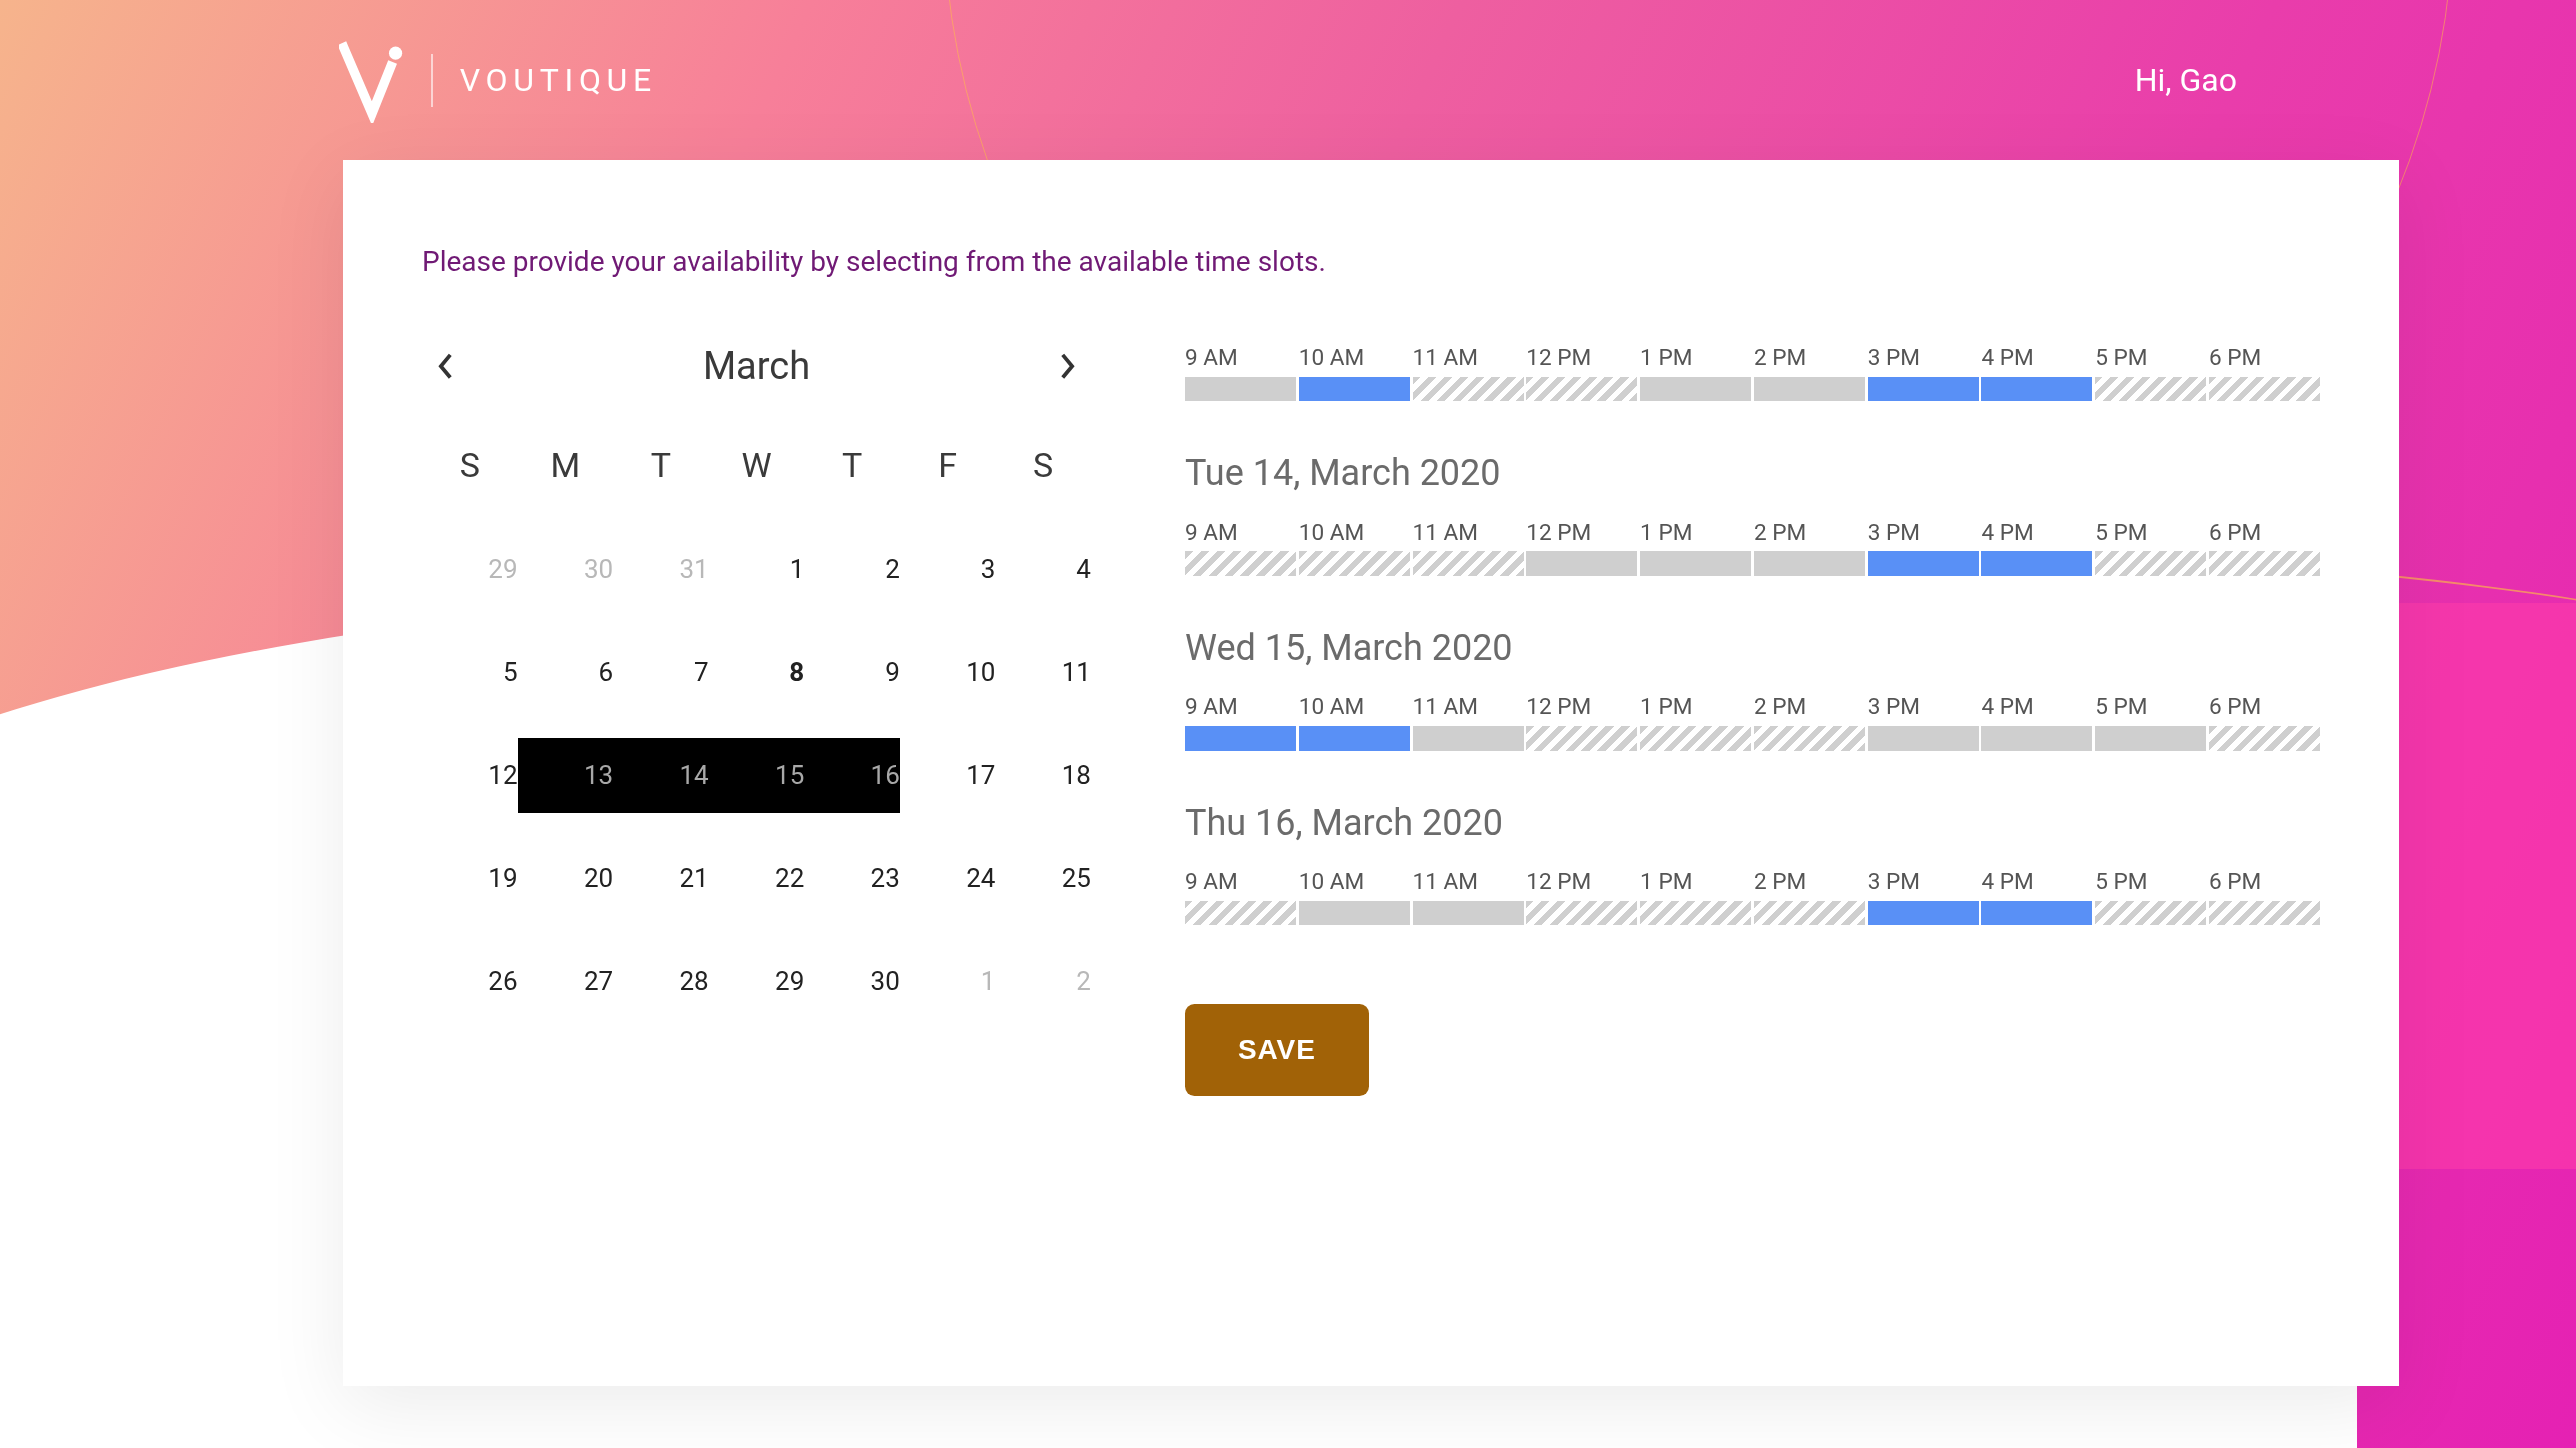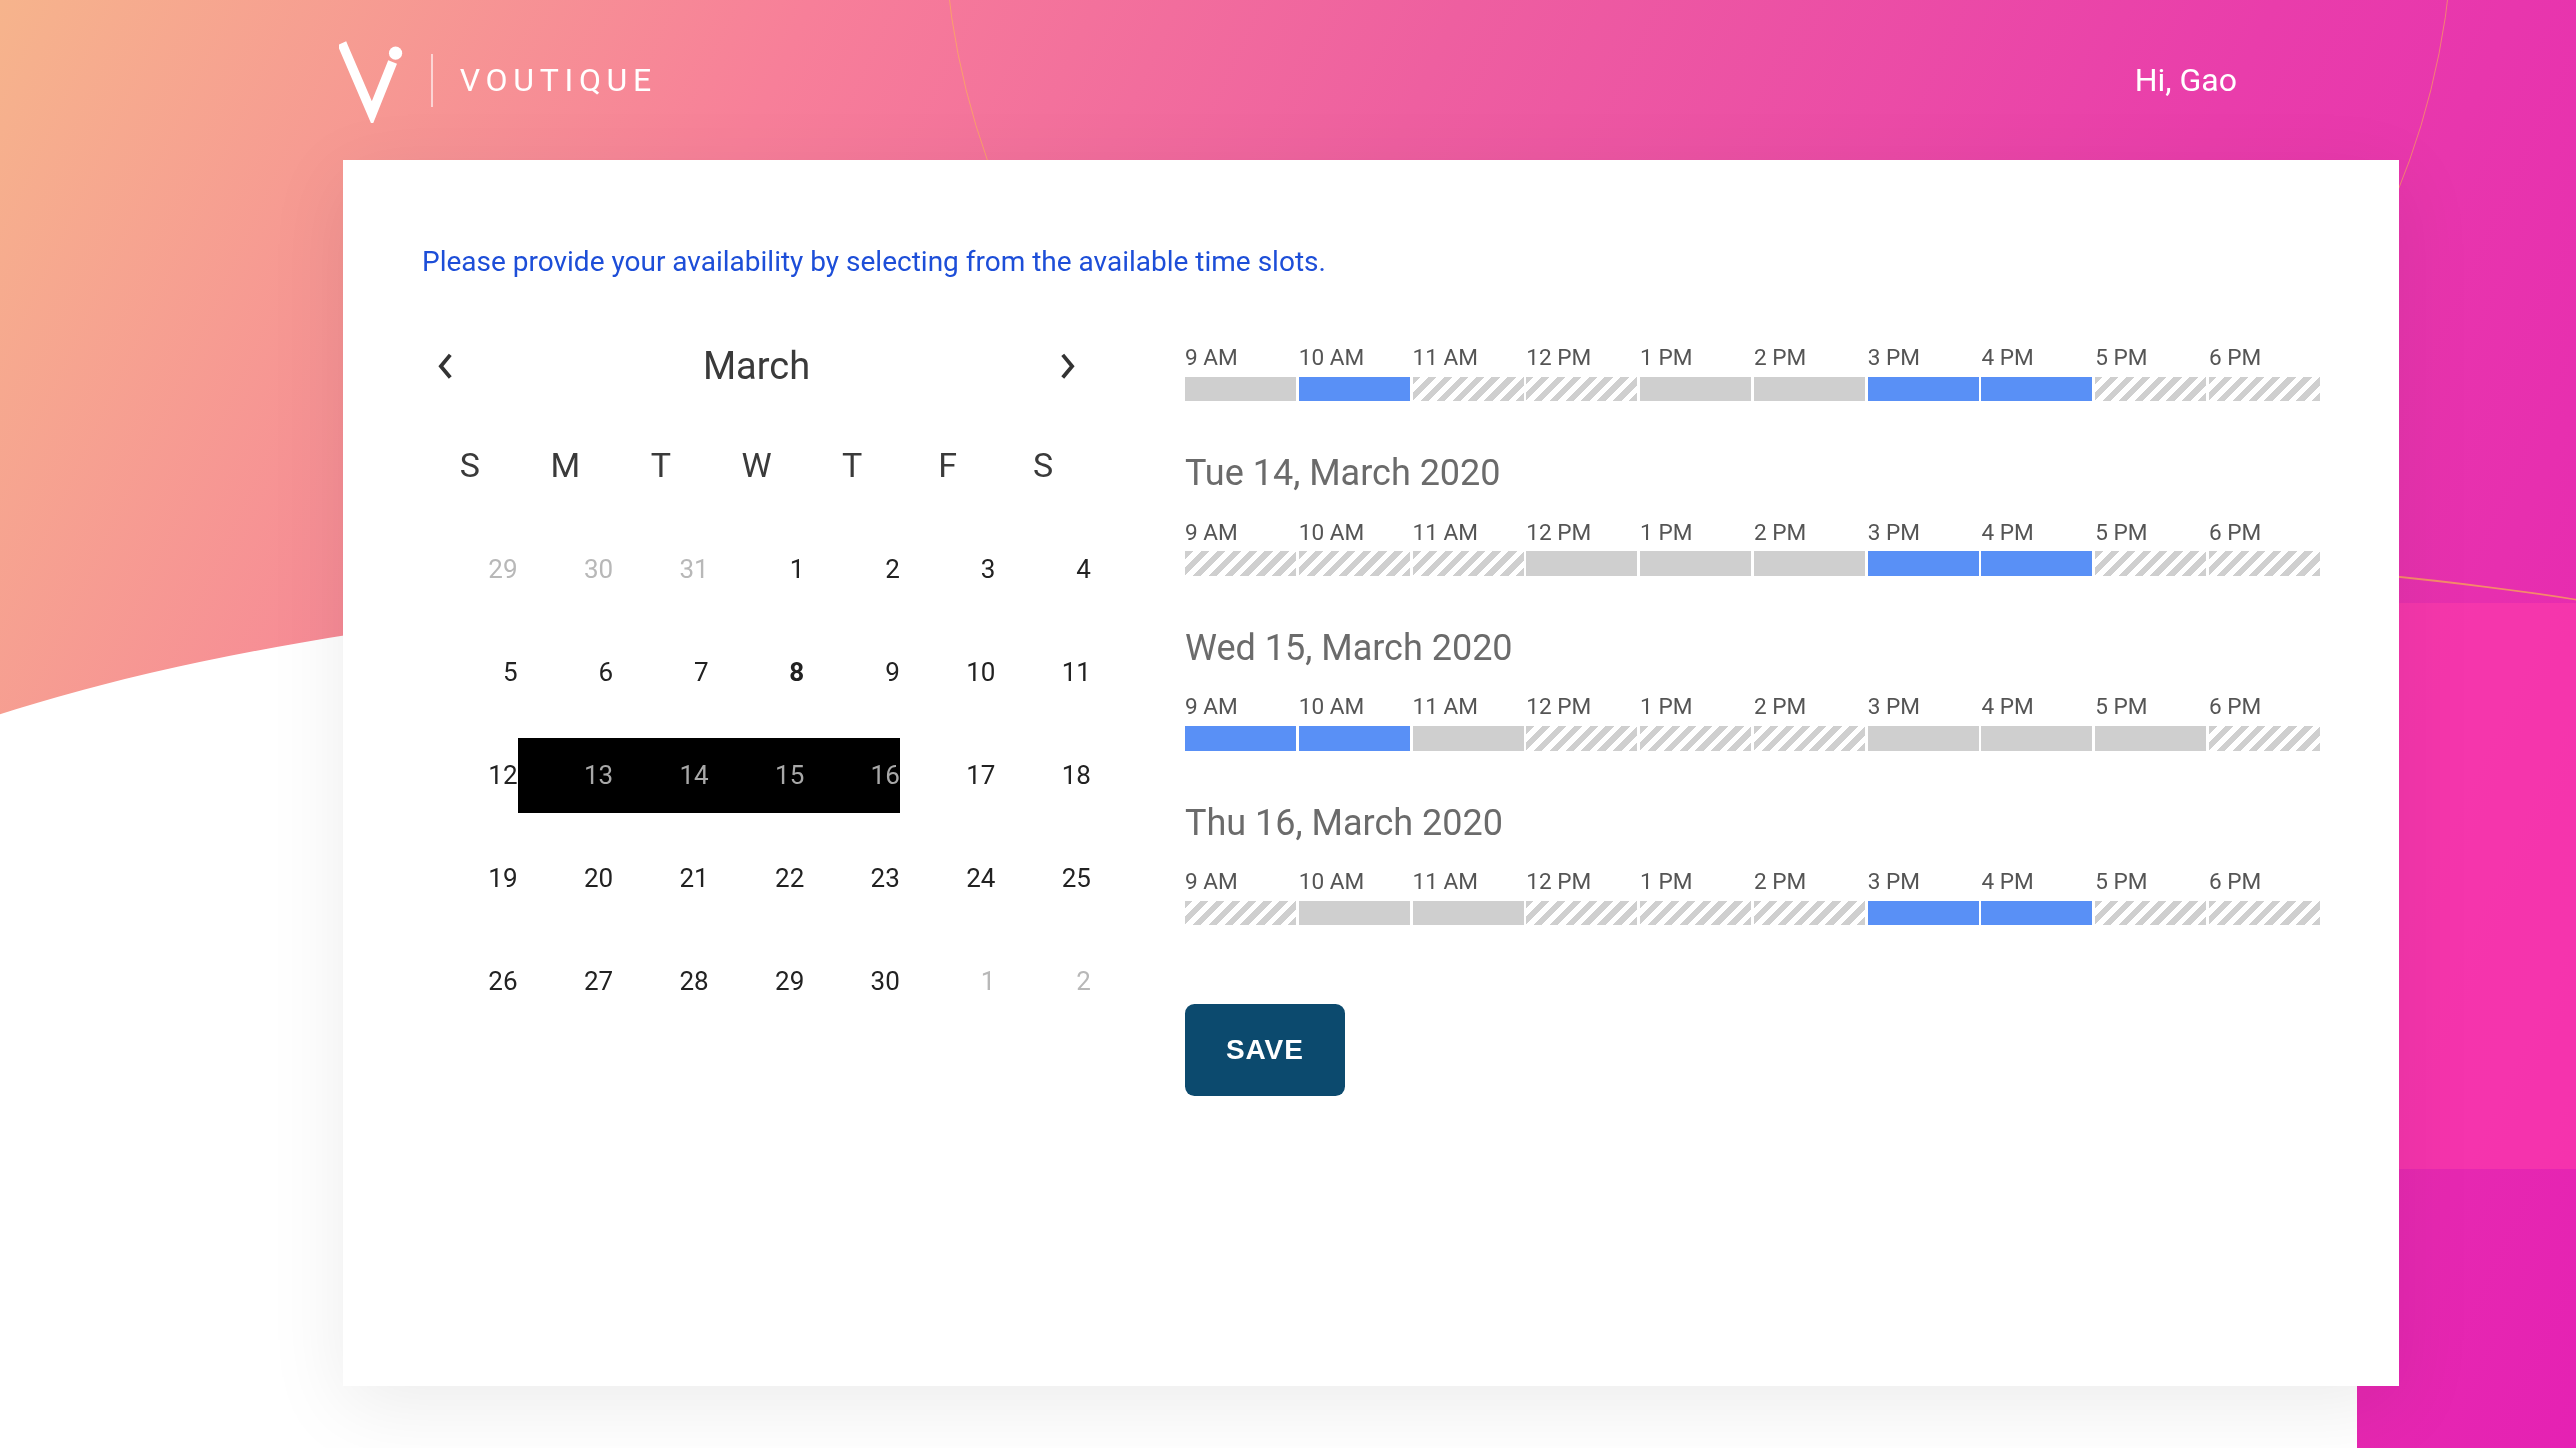--- a/index.html
+++ b/index.html
@@ -59,21 +59,21 @@
 .greeting { margin-left: auto; color: #fff; font-size: 32px; font-weight: 400; }
 .card {
   position: absolute;
   left: 343px; top: 160px;
   width: 2056px; height: 1226px;
   background: #fff;
   box-shadow: 0 19px 75px rgba(0,0,0,0.08);
 }
 .card-inner { padding: 85px 79px; }
 .title { font-size: 68px; font-weight: 400; color: #3a3a3a; margin-bottom: 15px; }
-.subtitle { font-size: 28px; color: #1d4ed8; margin-bottom: 66px; }
+.subtitle { font-size: 28px; color: #701a75; margin-bottom: 66px; }
 .cols { display: flex; gap: 94px; }
 .calendar { width: 669px; }
 .cal-head { display: flex; align-items: center; justify-content: space-between; margin-bottom: 57px; padding: 0 5.7px; }
 .cal-month { font-size: 38px; color: #3a3a3a; text-align: center; flex: 1; }
 .chev { width: 38px; height: 38px; display: flex; align-items: center; justify-content: center; cursor: pointer; }
 .chev svg { width: 21px; height: 26.4px; stroke: #333; stroke-width: 4; fill: none; }
 .cal-grid { display: grid; grid-template-columns: repeat(7, 1fr); row-gap: 28px; }
 .dayhdr { text-align: center; font-size: 34px; color: #3a3a3a; font-weight: 400; padding-bottom: 19px; }
 .daycell { text-align: right; font-size: 26px; color: #222; height: 75px; line-height: 75px; cursor: pointer; }
 .daycell.muted { color: #b8b8b8; }
@@ -86,27 +86,27 @@
 .hour-labels span { font-size: 22.6px; color: #555; }
 .slot-row { display: grid; grid-template-columns: repeat(10, 1fr); gap: 2.8px; }
 .slot { height: 24.5px; cursor: pointer; }
 .slot.avail { background: #cfcfcf; }
 .slot.sel { background: #5990f6; }
 .slot.una {
   background: repeating-linear-gradient(-45deg, #cfcfcf 0 5.7px, #fff 5.7px 11.3px);
 }
 .save-btn {
   margin-top: 28px;
-  background: #0c4a6e;
+  background: #a16207;
   color: #fff;
   border: none;
   font-size: 28px;
   font-weight: 600;
   letter-spacing: 0.9px;
-  padding: 30px 41px;
+  padding: 30px 53px;
   border-radius: 9.4px;
   cursor: pointer;
 }
 </style>
 </head>
 <body>
 
 <div class="bg">
   <div class="curve3"></div>
   <div class="curve2"></div>

